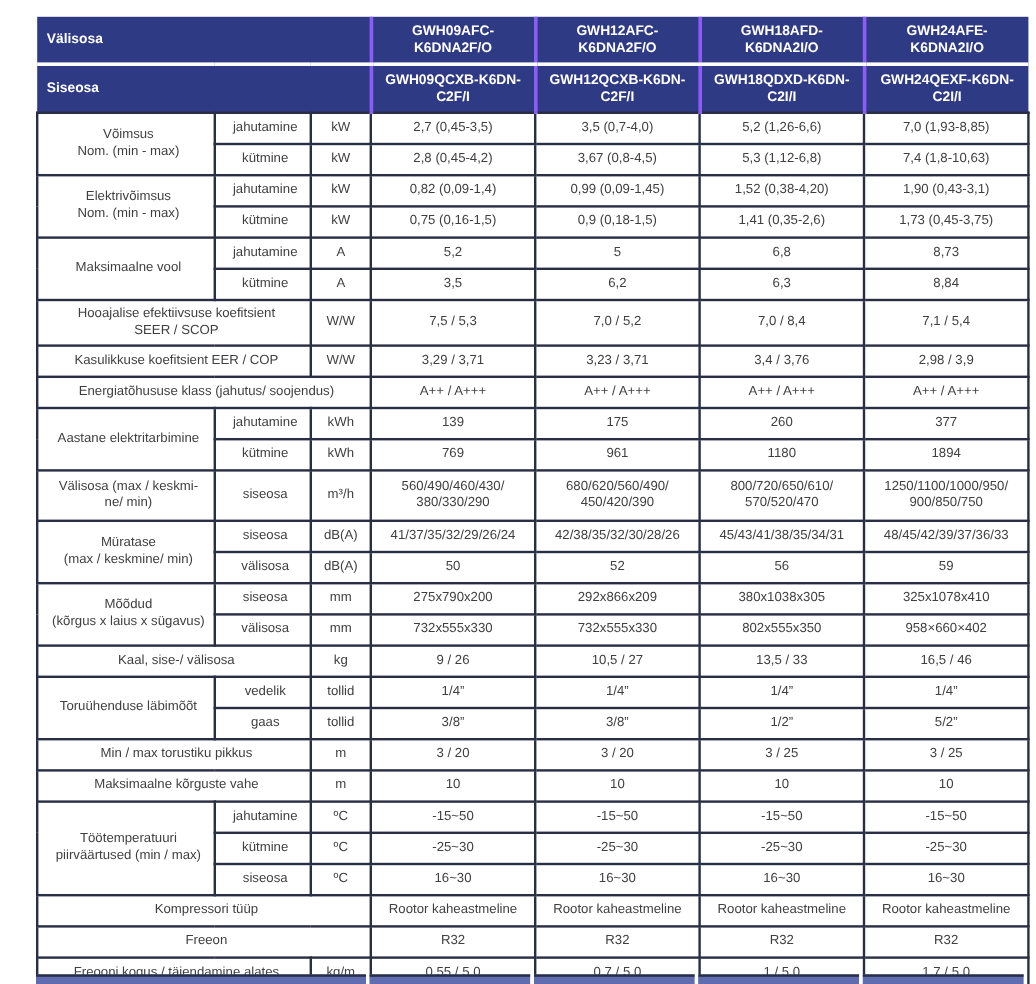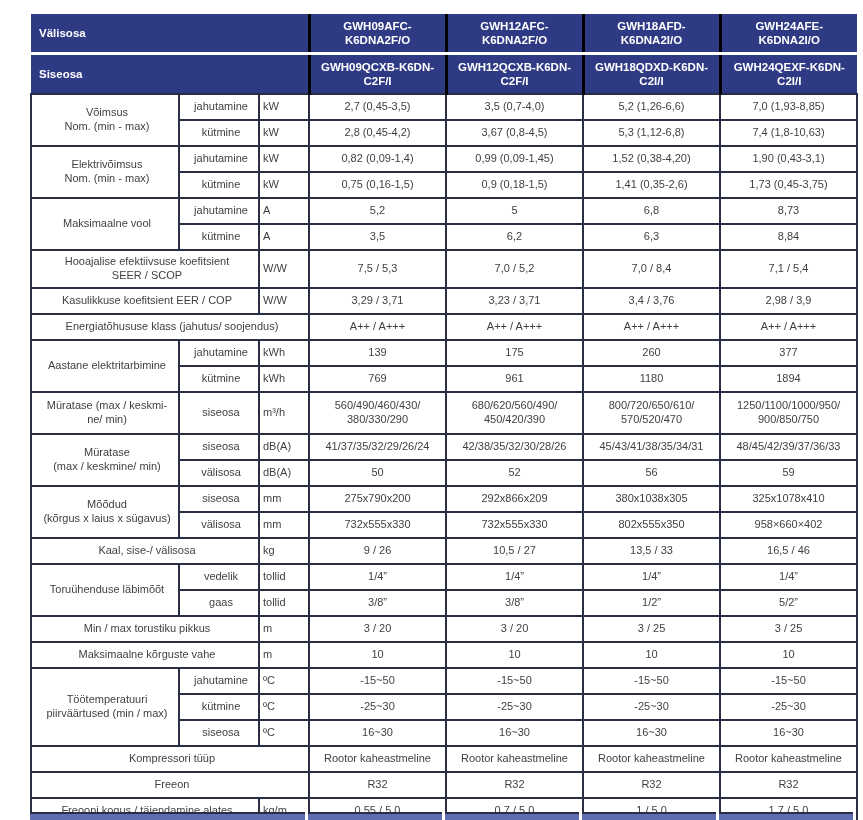--- a/index.html
+++ b/index.html
@@ -17,35 +17,35 @@
   col.c-sub{width:80px;}
   col.c-unit{width:50px;}
   col.c-data{width:137px;}
 
   thead th{
     background:#2f3a85;color:#ffffff;font-weight:bold;
     font-size:11.5px;line-height:1.25;text-align:center;
     white-space:pre-line;padding:4px 2px;height:30px;border:none;
   }
   thead th.hd-left{text-align:left;padding-left:8px;}
-  thead th + th{border-left:3px solid #000000;}
+  thead th + th{border-left:3px solid #8b5cf6;}
   thead tr:first-child th{border-bottom:3px solid #ffffff;}
 
   tbody td{
     border:2px solid #2a2e44;border-top-width:1px;
     font-size:11px;line-height:1.25;
     text-align:center;vertical-align:middle;
     padding:2px 3px;white-space:pre-line;
     background:#fff;
   }
   tbody tr.group-start td{border-top-width:2px;}
   tbody tr:last-child td{border-bottom-width:2px;}
   tbody td.label-cell{text-align:center;padding-left:7px;}
   tbody td.sub-cell{text-align:center;padding-left:7px;}
-  tbody td.unit-cell{text-align:left;}
+  tbody td.unit-cell{text-align:center;}
   tr.h-s td{height:20px;}
   tr.h-m td{height:32px;}
   tr.h-l td{height:36px;}
 
   .next-section-stub{
     position:absolute;left:30px;top:812px;width:826px;height:8px;
     display:flex;
   }
   .next-section-stub .seg{height:8px;background:#5f6cb0;border-top:2px solid #2a2e44;}
   .next-section-stub .gap{width:3px;height:8px;background:#ffffff;}
@@ -179,21 +179,21 @@
         </tr>
         <tr class="h-s">
           <td class="sub-cell">kütmine</td>
           <td class="unit-cell">kWh</td>
           <td class="value-cell">769</td>
           <td class="value-cell">961</td>
           <td class="value-cell">1180</td>
           <td class="value-cell">1894</td>
         </tr>
         <tr class="h-l group-start">
-          <td class="label-cell" rowspan="1" colspan="1">Müratase (max / keskmi-
+          <td class="label-cell" rowspan="1" colspan="1">Välisosa (max / keskmi-
 ne/ min)</td>
           <td class="sub-cell">siseosa</td>
           <td class="unit-cell">m³/h</td>
           <td class="value-cell">560/490/460/430/
 380/330/290</td>
           <td class="value-cell">680/620/560/490/
 450/420/390</td>
           <td class="value-cell">800/720/650/610/
 570/520/470</td>
           <td class="value-cell">1250/1100/1000/950/

